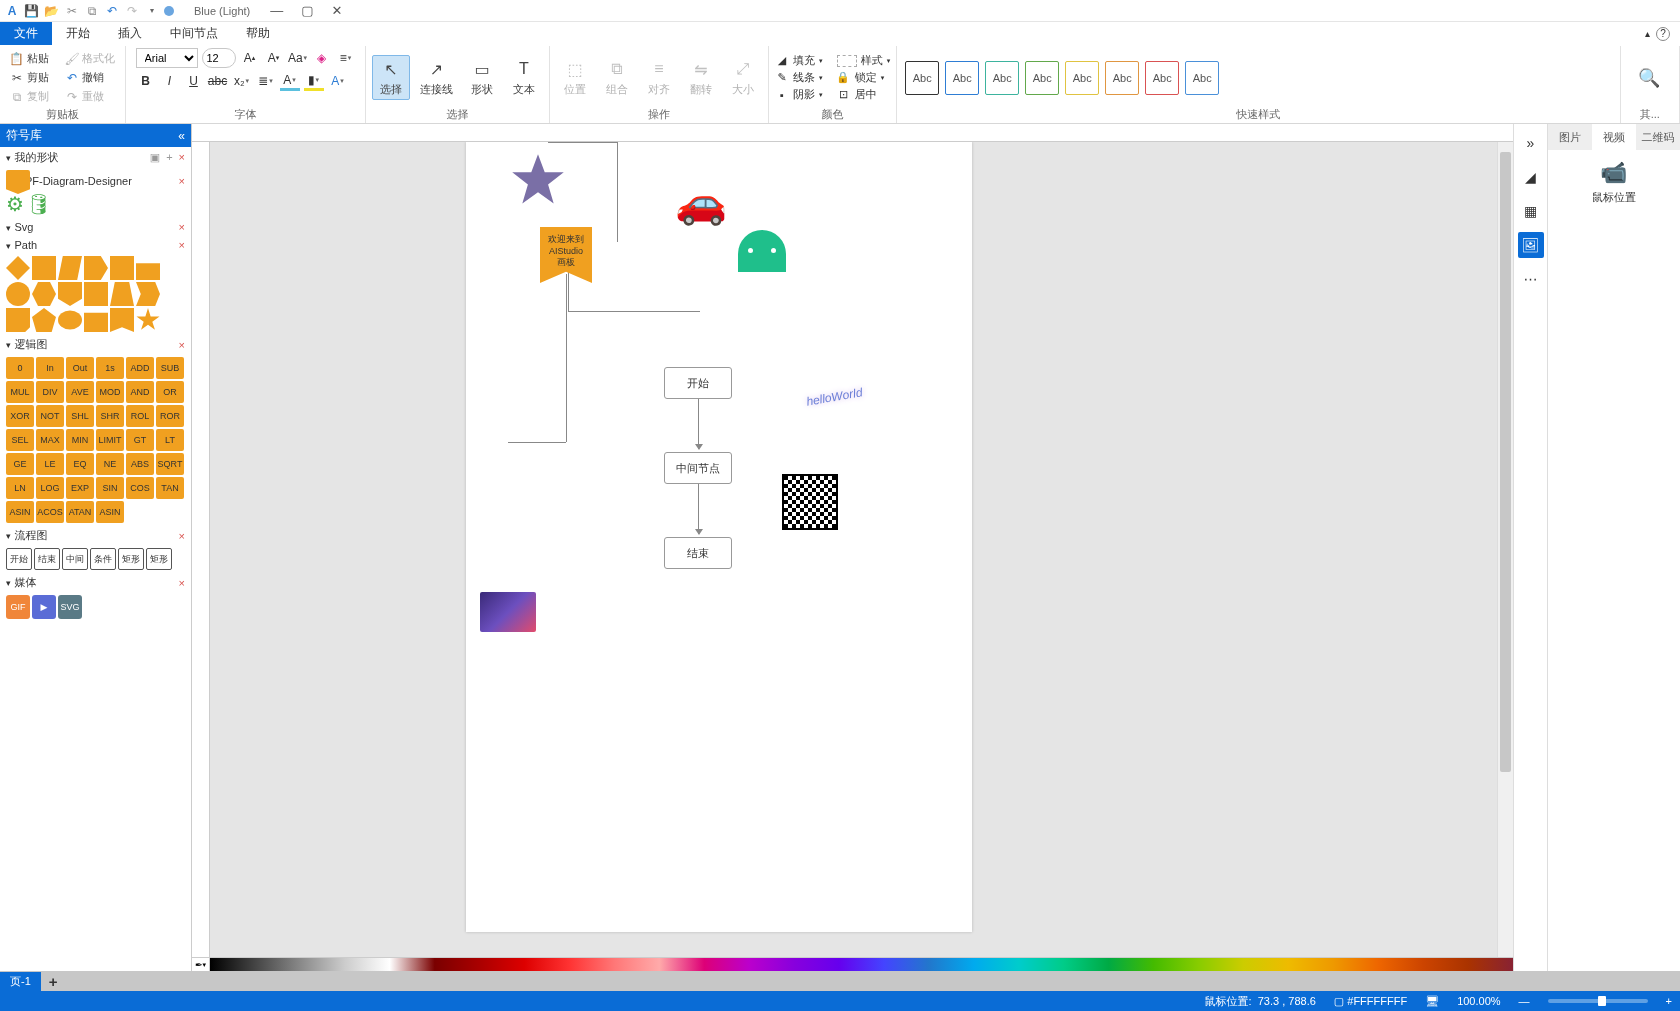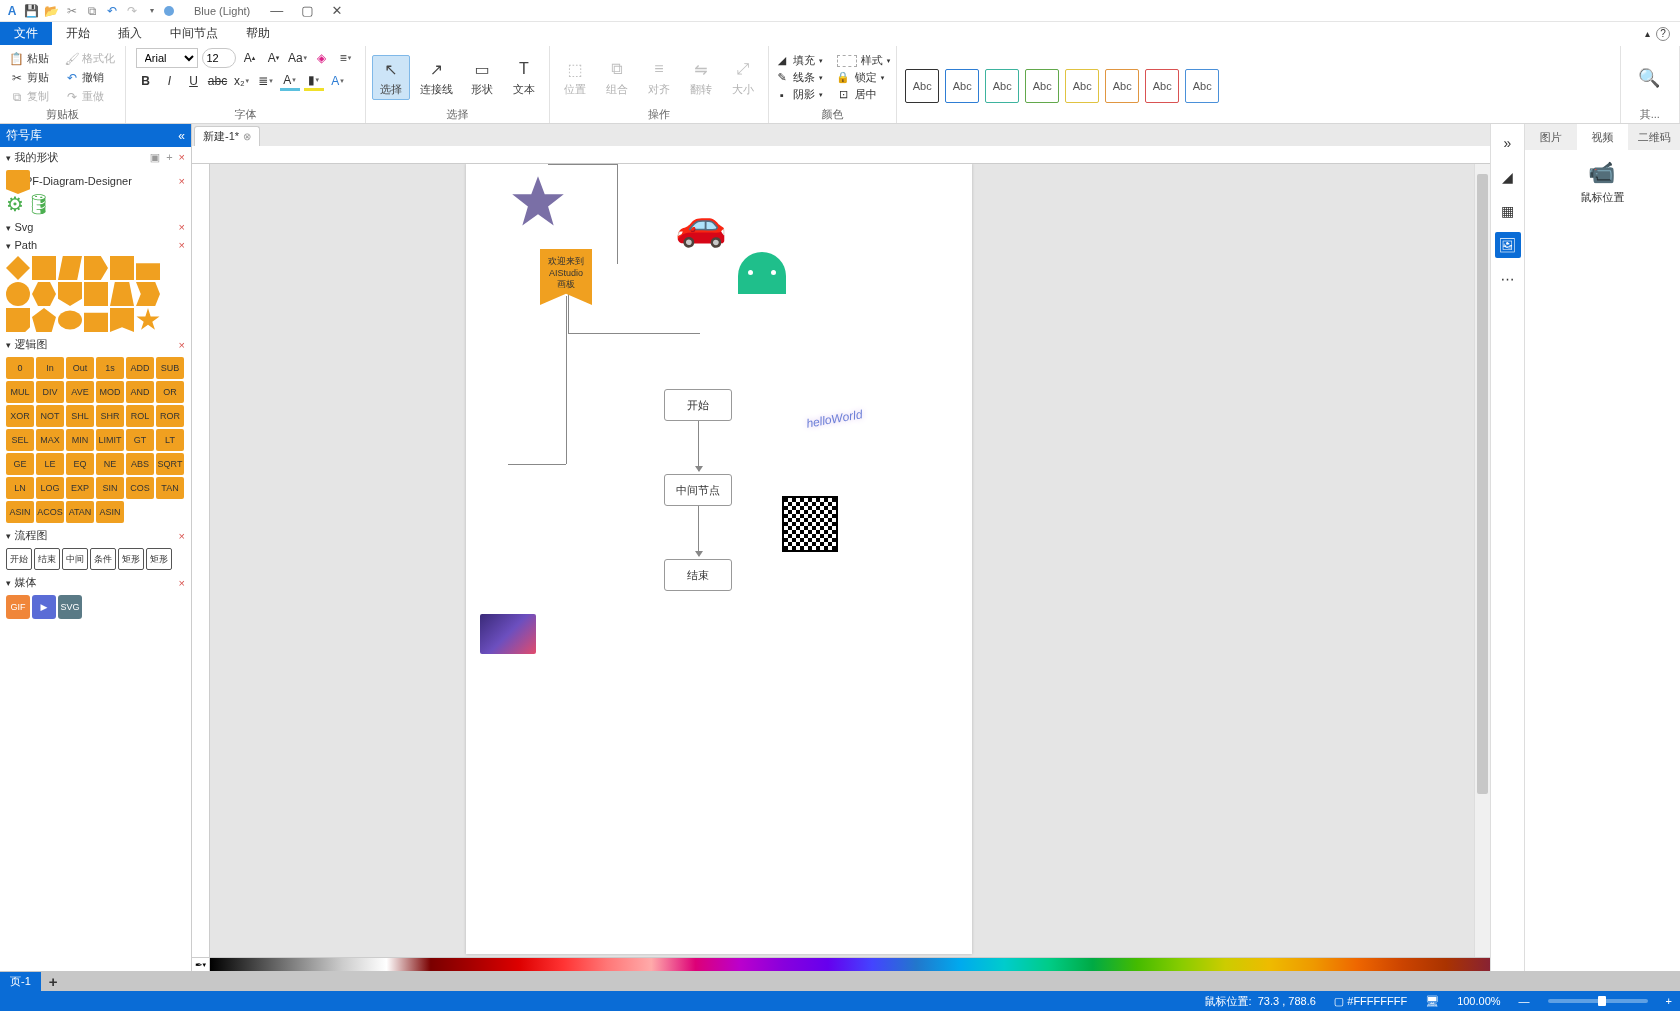--- a/index.html
+++ b/index.html
@@ -122,21 +122,21 @@
 
 
 .scrollbar-v{width:16px;background:#f0f0f0;border-left:1px solid #ddd;position:relative;}
 .scrollbar-v .thumb{position:absolute;left:2px;right:2px;top:10px;height:620px;background:#c7c7c7;border-radius:2px;}
 
 
 .rtools{width:34px;background:#fff;border-left:1px solid #ddd;display:flex;flex-direction:column;align-items:center;gap:8px;padding-top:6px;}
 .rtools .tb{width:26px;height:26px;display:flex;align-items:center;justify-content:center;font-size:14px;color:#333;border-radius:2px;}
 .rtools .tb.active{background:#0a6cd6;color:#fff;}
 
-.rpanel{width:156px;background:#fff;border-left:1px solid #ddd;display:flex;flex-direction:column;}
+.rpanel{width:133px;background:#fff;border-left:1px solid #ddd;display:flex;flex-direction:column;}
 .rtabs{display:flex;height:26px;font-size:11px;}
 .rtab{flex:1;display:flex;align-items:center;justify-content:center;color:#555;background:#eee;}
 .rtab.active{background:#fff;}
 .rcontent{padding:10px;text-align:center;font-size:11px;color:#333;}
 .rcontent .big-ic{font-size:22px;color:#333;margin-bottom:4px;}
 
 
 .pagetabs{height:20px;background:#c7c7c7;display:flex;align-items:center;font-size:11px;}
 .pagetab{background:#0a6cd6;color:#fff;padding:2px 10px;}
 .pagetab-add{padding:0 8px;font-size:15px;font-weight:bold;color:#333;background:#c7c7c7;}
@@ -338,20 +338,21 @@
           <div class="qs c1">Abc</div>
           <div class="qs c2">Abc</div>
           <div class="qs c3">Abc</div>
           <div class="qs c4">Abc</div>
           <div class="qs c5">Abc</div>
           <div class="qs c6">Abc</div>
           <div class="qs c7">Abc</div>
           <div class="qs c8">Abc</div>
         </div>
       </div>
+      <div class="lbl">快速样式</div>
     </div>
 
     <div class="rgroup" style="min-width:40px;">
       <div class="body search-ic">
           <span>🔍</span>
         </div>
       <div class="lbl">其...</div>
     </div>
   </div>
 
@@ -508,26 +509,20 @@
               <div class="mediaitem" style="background: rgb(240, 134, 58);">GIF</div>
               <div class="mediaitem" style="background: rgb(90, 108, 214);">▶</div>
               <div class="mediaitem" style="background: rgb(90, 122, 134);">SVG</div>
             </div>
         </div>
 
       </div>
     </div>
 
     <div class="canvaswrap">
-      <div class="doctabs">
-        <div class="doctab">
-            <span>新建-1*</span>
-            <span class="x">⊗</span>
-          </div>
-      </div>
       <div class="ruler-h"></div>
       <div class="canvasrow">
         <div class="ruler-v"></div>
         <div class="viewport">
           <div style="position:relative;width:1000px;height:800px;">
             <div class="page"></div>
             <div class="shape segline1"></div>
             <div class="shape segline2"></div>
             <div class="shape star">
               <svg viewBox="0 0 50 50">

